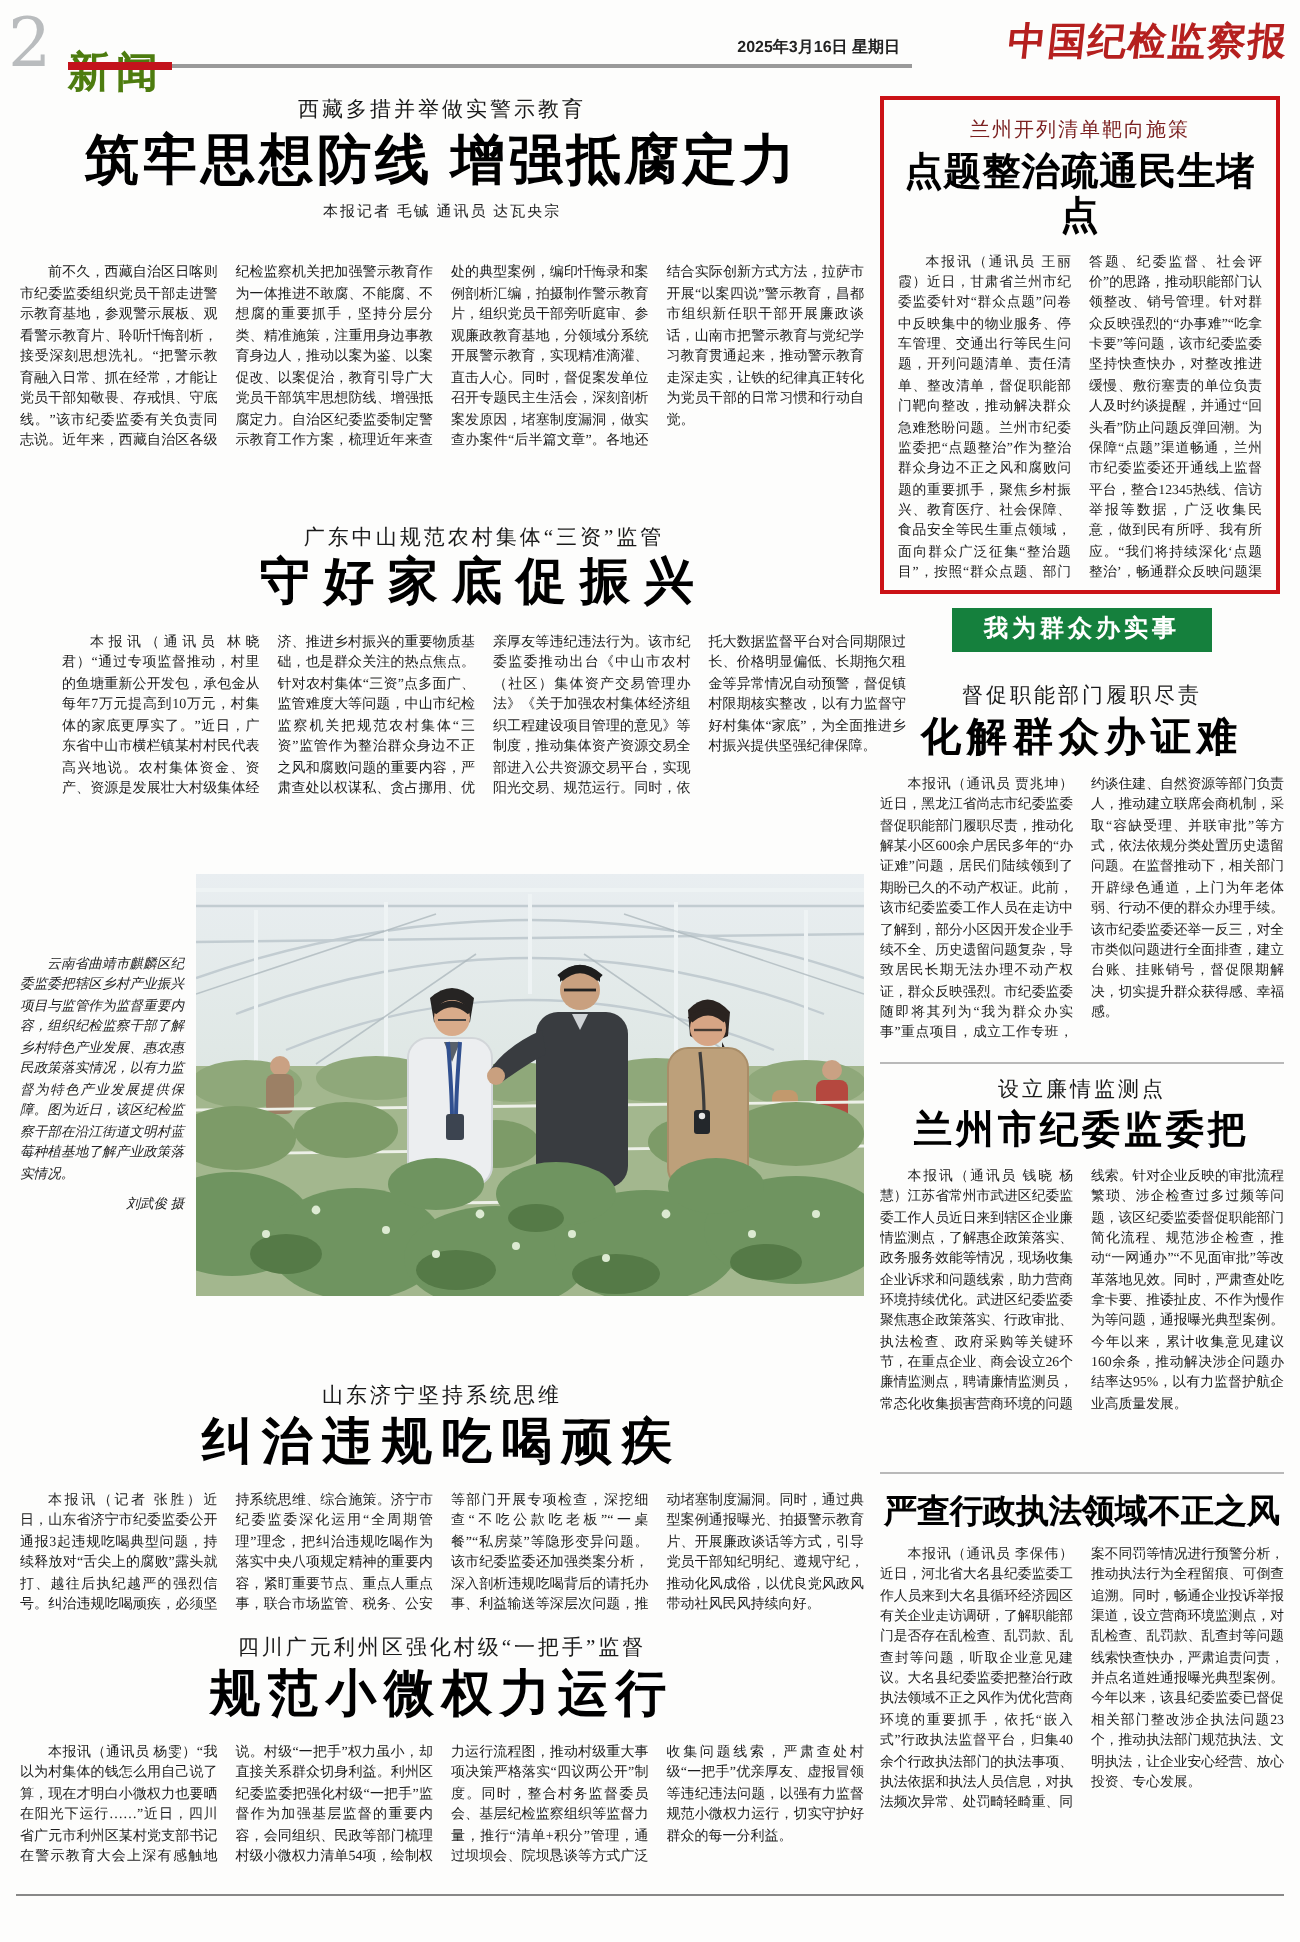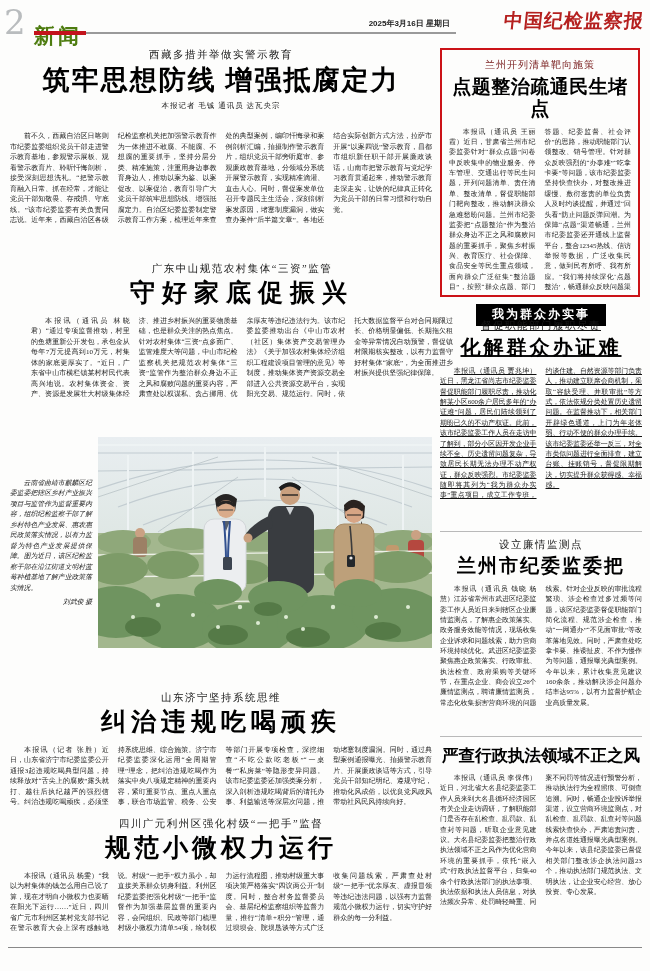--- a/index.html
+++ b/index.html
@@ -21,43 +21,43 @@
   .body4{column-count:4;column-gap:9px;font-size:7px;line-height:1.5;text-align:justify;
          text-indent:2em;color:#1c1c1c;overflow:hidden;}
   .body2{column-count:2;column-gap:9px;font-size:6.9px;line-height:1.5;text-align:justify;
          text-indent:2em;color:#1c1c1c;overflow:hidden;}
   
   .lcol{position:absolute;left:10px;top:48px;width:422px;}
   .art-a{position:absolute;left:0;top:0;width:422px;}
   .h-a{font-size:27px;letter-spacing:2px;margin-top:3px;}
   .art-a .body4{height:120px;margin-top:20px;}
   .art-b{position:absolute;left:0;top:214px;width:422px;margin-left:21px;}
-  .h-b{font-size:25px;letter-spacing:7px;margin-top:3px;}
+  .h-b{font-size:25px;letter-spacing:7px;margin-top:3px;font-family:Liberation Mono, monospace;}
   .art-b .body4{height:102px;margin-top:8px;}
   .photo-row{position:absolute;left:0;top:389px;width:422px;height:211px;}
   .photo-caption{position:absolute;left:0;top:0;width:82px;height:211px;display:flex;flex-direction:column;justify-content:center;}
   .photo-caption .cap-text{font-size:6.8px;line-height:1.55;text-align:justify;text-indent:2em;color:#222;font-style:italic;}
   .photo-caption .cap-credit{font-size:6.8px;text-align:right;margin-top:4px;color:#222;font-style:italic;}
   .photo-frame{position:absolute;left:88px;top:0;width:334px;height:211px;background:#dfe5e2;}
   .art-c{position:absolute;left:0;top:643px;width:422px;}
   .h-c{font-size:25px;letter-spacing:5px;margin-top:3px;}
   .art-c .body4{height:96px;margin-top:8px;}
   .art-d{position:absolute;left:0;top:769px;width:422px;}
   .h-d{font-size:25px;letter-spacing:4px;margin-top:3px;}
   .art-d .body4{height:74px;margin-top:8px;}
   
   .rcol{position:absolute;left:440px;top:48px;width:202px;}
   .red-box{position:absolute;left:0;top:0;width:182px;height:232px;border:2.5px solid #cb1217;padding:8px 7px 5px;}
   .red-box .kicker{color:#7a1f1f;font-size:10px;letter-spacing:1px;}
   .h-box{font-size:19px;letter-spacing:0.5px;margin-top:4px;}
   .red-box .body2{height:176px;margin-top:7px;}
   .banner-wrap{position:absolute;left:0;top:256px;width:202px;text-align:center;}
-  .banner{display:inline-block;background:#000000;color:#fff;font-family:"Liberation Sans",sans-serif;
+  .banner{display:inline-block;background:#15803d;color:#fff;font-family:"Liberation Sans",sans-serif;
           font-weight:bold;font-size:12px;letter-spacing:2px;padding:2px 16px 3px;}
-  .art-e{position:absolute;left:0;top:271px;width:202px;text-decoration:underline;}
+  .art-e{position:absolute;left:0;top:293px;width:202px;}
   .h-e{font-size:20px;letter-spacing:3px;margin-top:3px;}
   .art-e .body2{height:136px;margin-top:7px;}
   .divider{position:absolute;left:0;width:202px;height:1px;background:#b9b9b9;}
   .div-1{top:483px;}
   .div-2{top:688px;}
   .art-f{position:absolute;left:0;top:490px;width:202px;}
   .h-f{font-size:19px;letter-spacing:2px;margin-top:3px;}
   .art-f .body2{height:132px;margin-top:7px;}
   .art-g{position:absolute;left:0;top:695px;width:202px;}
   .h-g{font-size:16.5px;letter-spacing:0px;margin-top:4px;}

